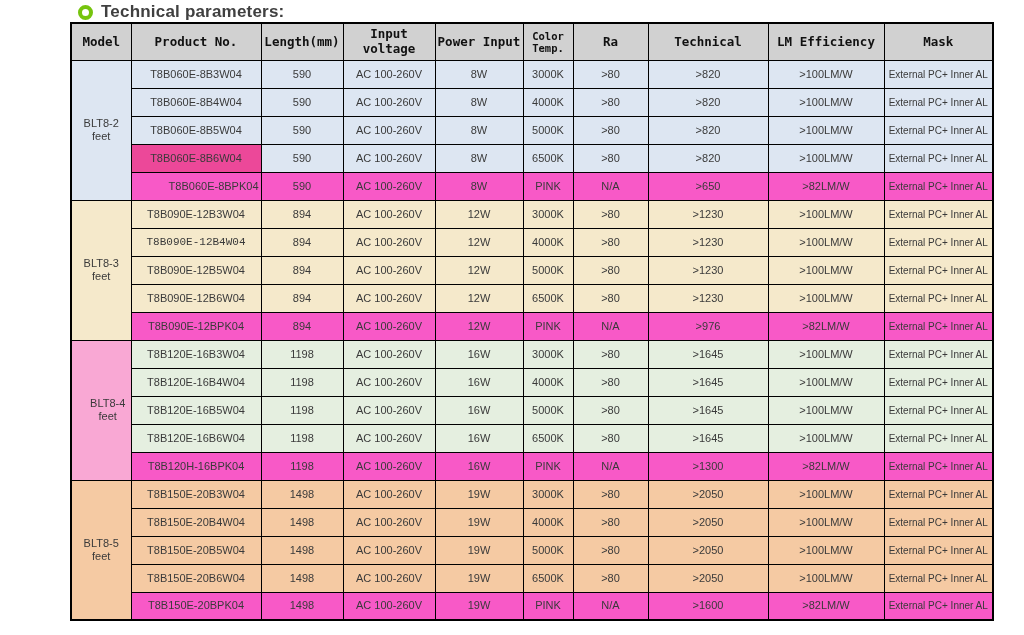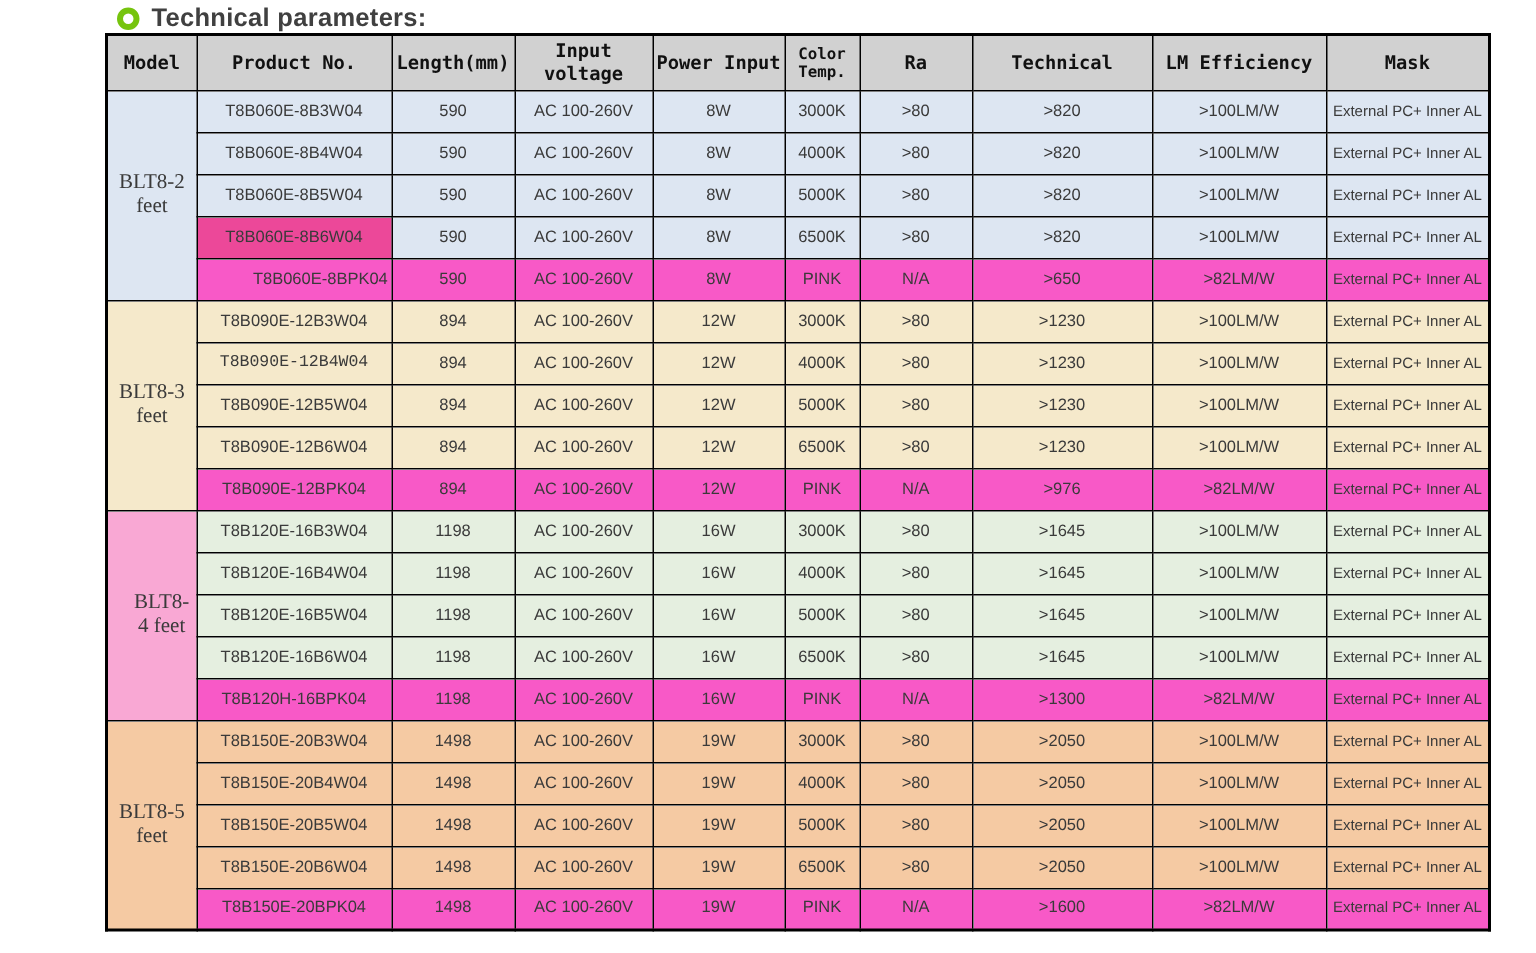--- a/index.html
+++ b/index.html
@@ -65,21 +65,21 @@
     text-align: center;
     vertical-align: middle;
     font-size: 11px;
     color: #3a3a3a;
     height: 28px;
     padding: 0 2px;
     line-height: 1.15;
     overflow: hidden;
   }
   td.mask-cell { font-size: 10px; line-height: 1.1; }
-  td.model-cell { font-size: 14px; padding: 0 1px; font-family: Liberation Serif, serif; }
+  td.model-cell { font-size: 11px; padding: 0 1px; }
 </style>
 </head>
 <body>
 
 <div class="title-row">
   <span class="bullet"></span>
   <h1 class="page-title">Technical parameters:</h1>
 </div>
 
 <table class="params">

